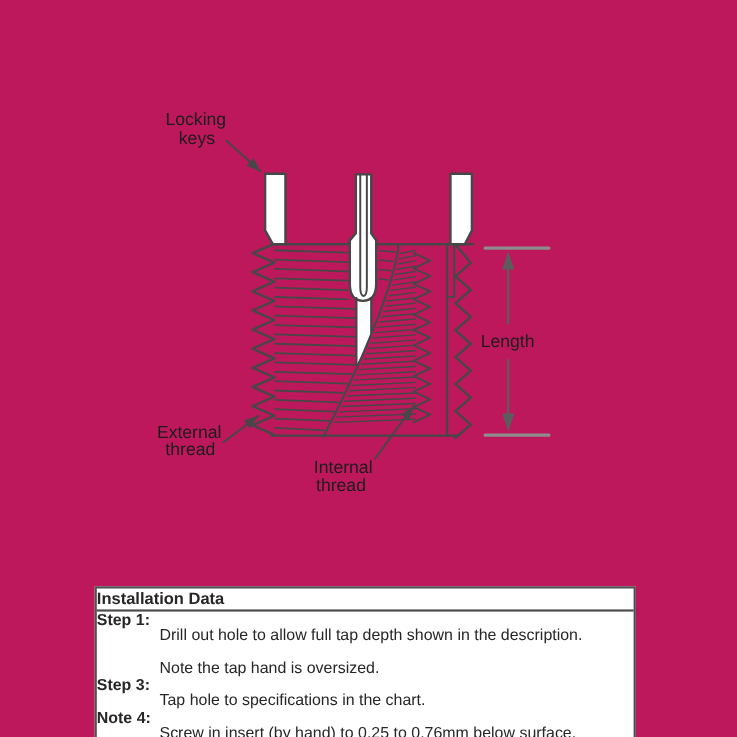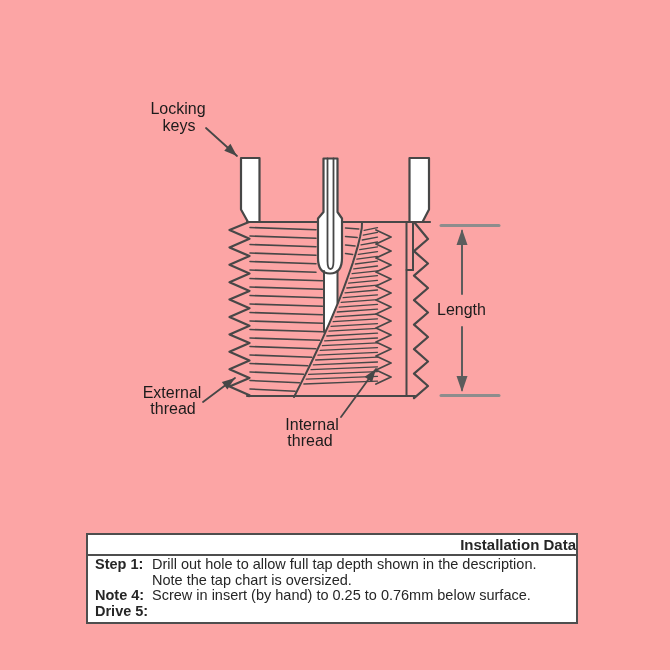--- a/index.html
+++ b/index.html
@@ -1,34 +1,34 @@
 <!DOCTYPE html>
 <html><head>
 <meta charset="utf-8">
 <style>
   html,body{margin:0;padding:0;background:#ffffff;}
   .stage{
-    position:relative;width:670px;height:670px;background:#fca5a5;overflow:hidden;
+    position:relative;width:670px;height:670px;background:#be185d;overflow:hidden;
     font-family:"Liberation Sans",sans-serif;
   }
   svg.diagram{position:absolute;left:0;top:0;}
   text.lbl{font-family:"Liberation Sans",sans-serif;font-size:16px;fill:#1c1c1c;}
   
   .itable{
     position:absolute;left:86px;top:533px;width:488px;
     border:2px solid #4e4e4e;color:#262626;background:#ffffff;
   }
   .itable-header{
-    text-align:right;font-weight:bold;font-size:15px;line-height:19px;
+    text-align:left;font-weight:bold;font-size:15px;line-height:19px;
     border-bottom:2px solid #4e4e4e;
   }
   .itable-body{padding:1px 0 2px 0;}
   .irow{display:flex;font-size:14.5px;line-height:15.7px;}
-  .ilabel{flex:0 0 57px;padding-left:7px;font-weight:bold;white-space:nowrap;}
-  .itext{flex:1;white-space:nowrap;overflow:hidden;}
+  .ilabel{flex:0 0 57px;padding-left:0;font-weight:bold;white-space:nowrap;}
+  .itext{flex:1;white-space:nowrap;overflow:hidden;margin-top:14px;}
 </style>
 </head>
 <body>
 
 <div class="stage">
 
   <svg class="diagram" id="insert-drawing" width="670" height="525" viewBox="0 0 670 525">
 
     <g id="g-ext-hatch">
         <line x1="250" y1="227.5" x2="316" y2="229.7" stroke="#474747" stroke-width="1.6" stroke-linecap="round"></line>
@@ -144,21 +144,25 @@
 
   <div class="itable">
     <div class="itable-header">Installation Data</div>
     <div class="itable-body">
       <div class="irow">
         <span class="ilabel">Step 1:</span>
         <span class="itext">Drill out hole to allow full tap depth shown in the description.</span>
       </div>
       <div class="irow">
         <span class="ilabel"></span>
-        <span class="itext">Note the tap chart is oversized.</span>
+        <span class="itext">Note the tap hand is oversized.</span>
+      </div>
+      <div class="irow">
+        <span class="ilabel">Step 3:</span>
+        <span class="itext">Tap hole to specifications in the chart.</span>
       </div>
       <div class="irow">
         <span class="ilabel">Note 4:</span>
         <span class="itext">Screw in insert (by hand) to 0.25 to 0.76mm below surface.</span>
       </div>
       <div class="irow">
         <span class="ilabel">Drive 5:</span>
       </div>
     </div>
   </div>

